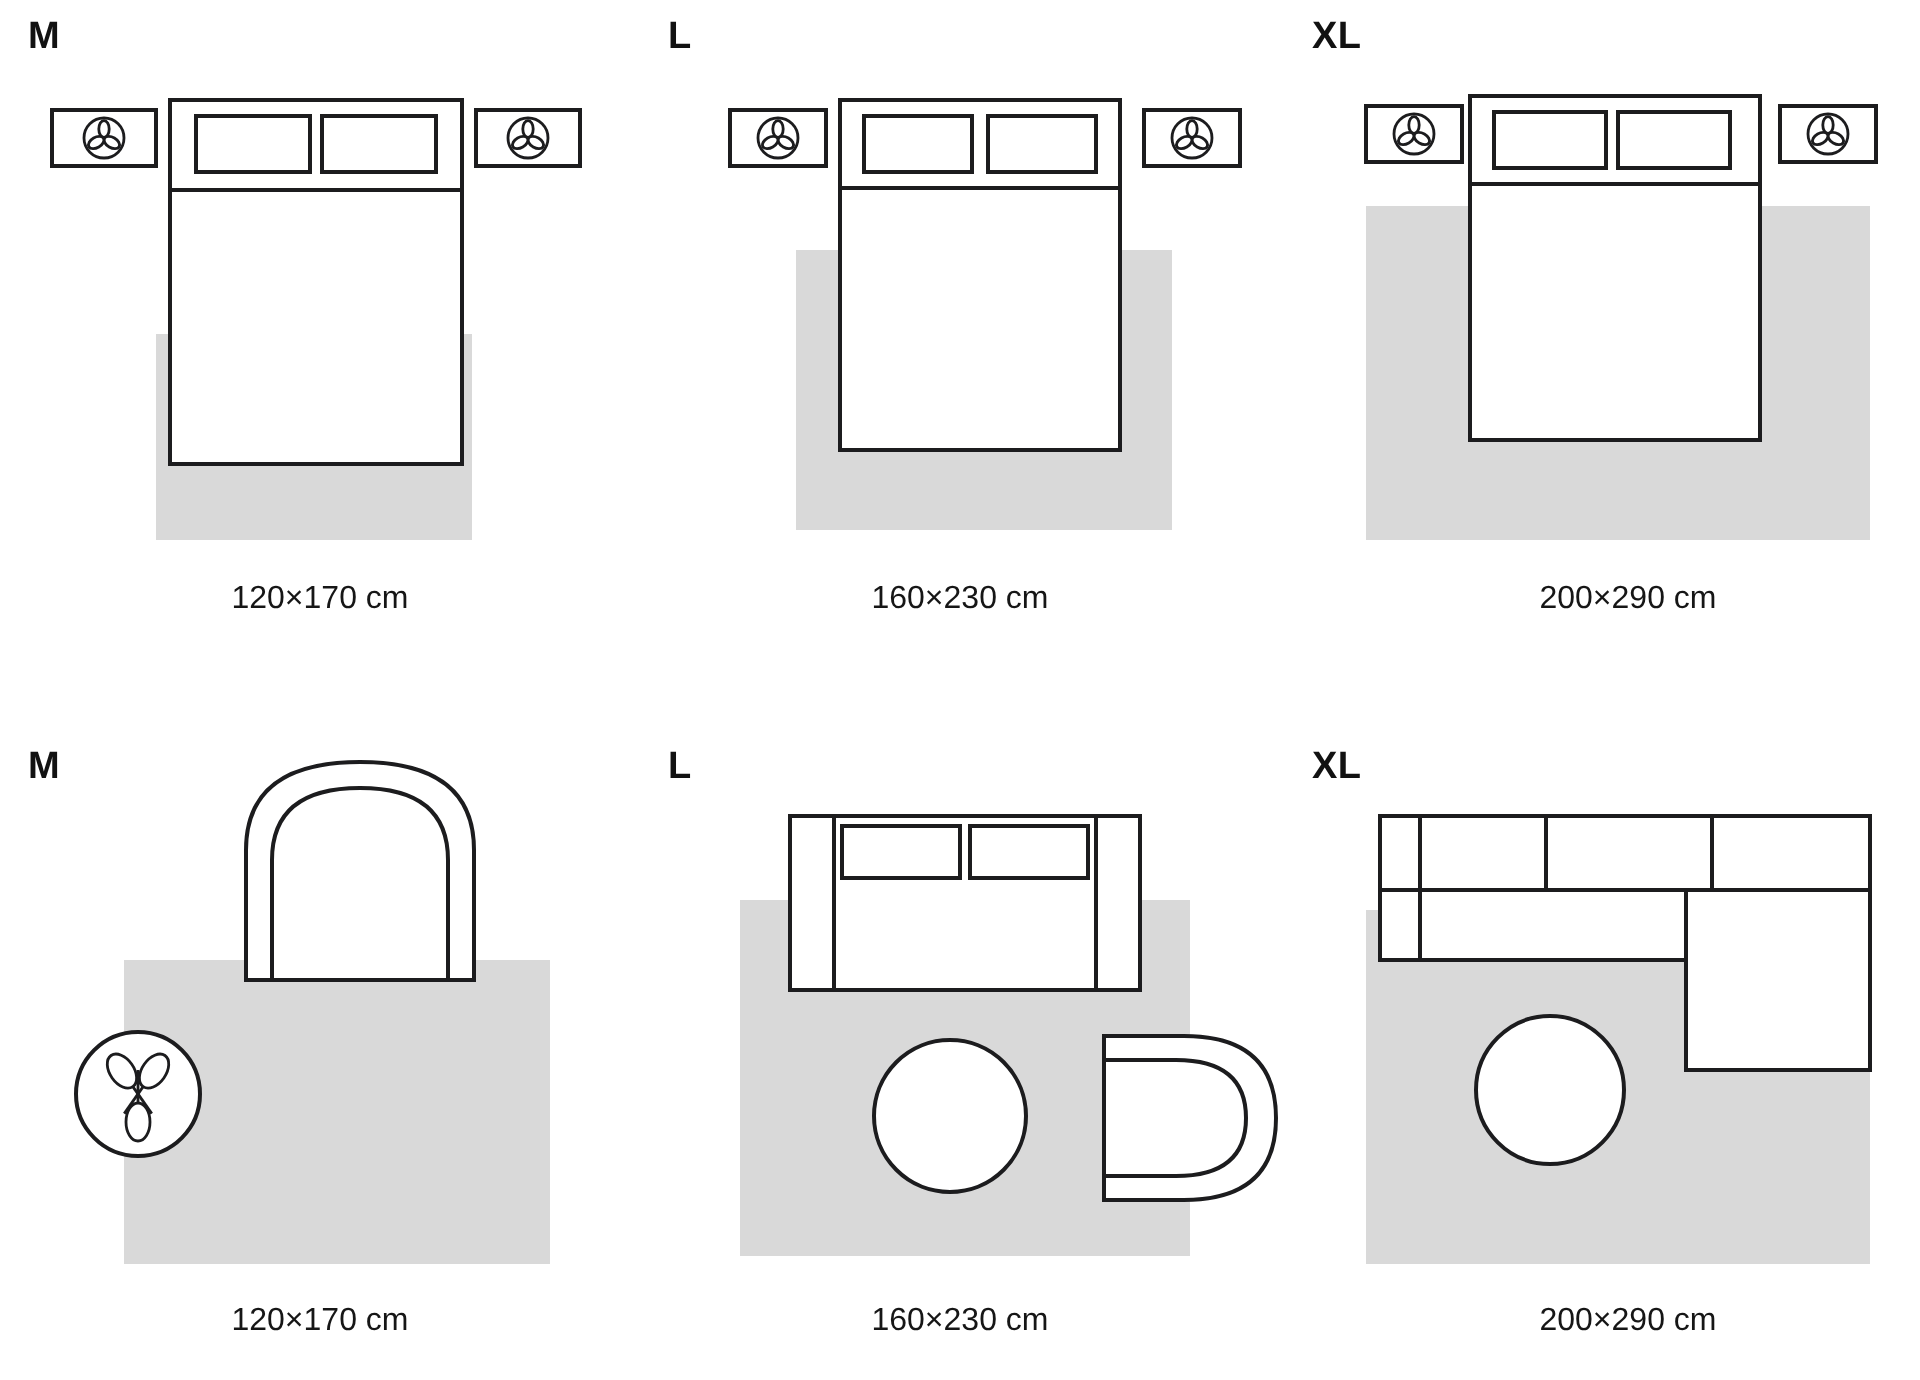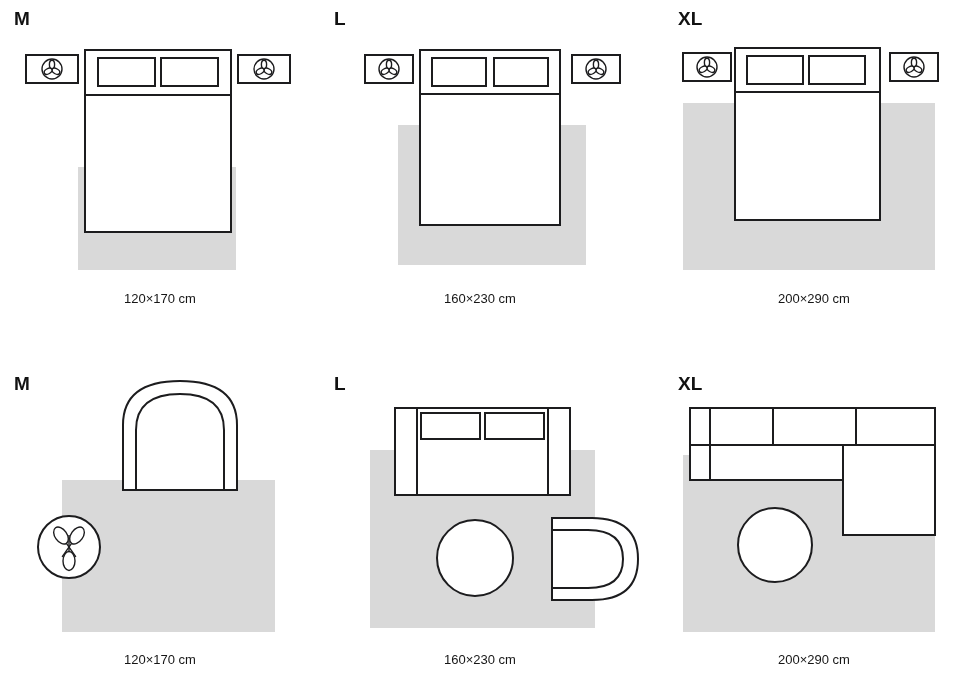--- a/index.html
+++ b/index.html
@@ -17,27 +17,27 @@
     width: 960px; height: 690px;
   }
   .cell { position: relative; width: 320px; height: 345px; }
   .size-label {
     position: absolute; left: 14px;
     font-size: 19px; font-weight: 700; color: #121212;
     letter-spacing: .2px;
   }
   .cell.r0 .size-label { top: 8px; }
   .cell.r1 .size-label { top: 28px; }
-  .cell.xl .size-label { left: 38px; }
+  .cell.xl .size-label { left: 16px; }
   .scene { position: absolute; left: 0; display: block; }
   .cell.r0 .scene { top: 45px; width: 320px; height: 235px; }
   .cell.r1 .scene { top: 30px; width: 320px; height: 260px; }
   .caption {
     position: absolute; left: 0; width: 320px;
-    text-align: center; font-size: 13px; color: #161616;
+    text-align: center; font-size: 16px; color: #161616;
   }
   .cell.r0 .caption { top: 291px; }
   .cell.r1 .caption { top: 307px; }
   .cell.xl .caption { transform: translateX(14px); }
   
   .rug { fill: #d9d9d9; }
   .fw { fill: #ffffff; stroke: #1c1c1e; stroke-width: 2; }
   .ln { fill: none; stroke: #1c1c1e; stroke-width: 2; }
   .thin { stroke-width: 1.4; }
 </style>

